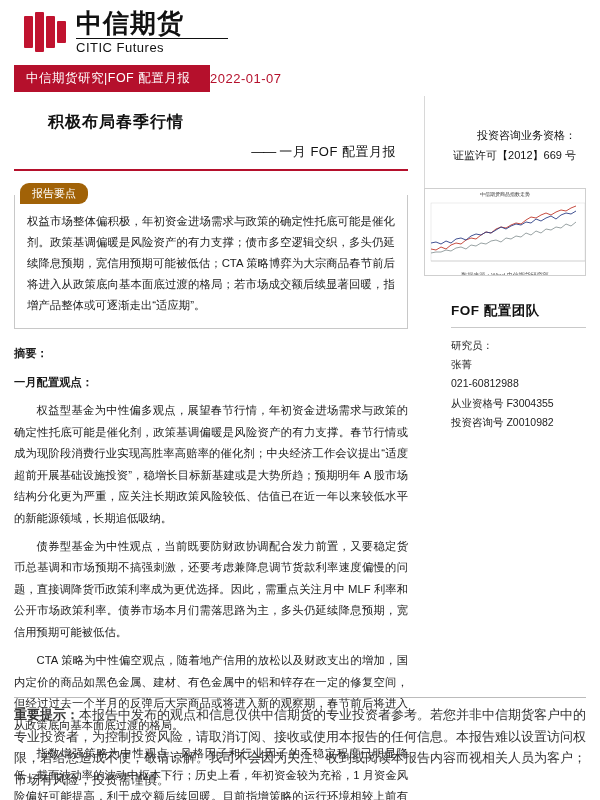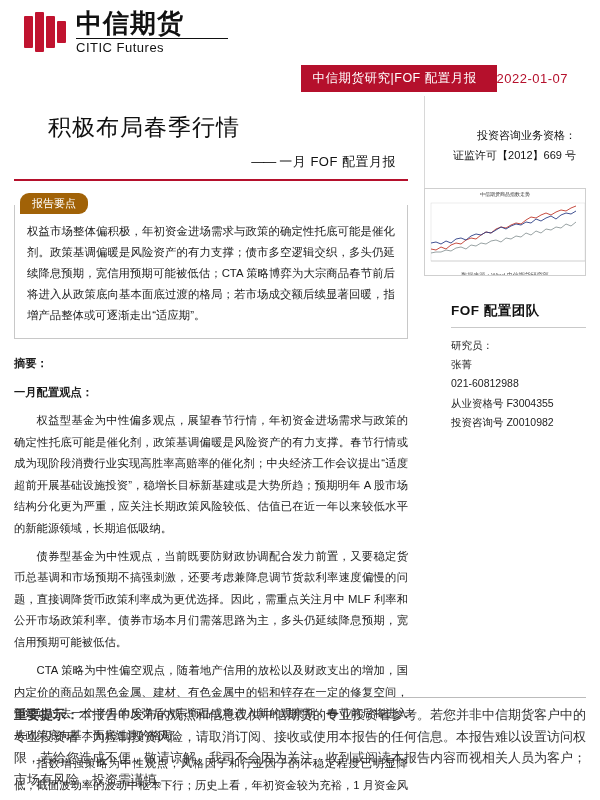--- a/index.html
+++ b/index.html
@@ -65,21 +65,21 @@
     height: 1px;
     background: #111;
     width: 152px;
     margin: 1px 0 2px 0;
   }
 
   
   .band-row {
     display: flex;
     align-items: center;
-    justify-content: flex-end;
+    justify-content: flex-start;
     margin-top: 4px;
   }
   .band {
     background: #b5102c;
     color: #fff;
     font-size: 12.5px;
     padding: 5px 16px 5px 12px;
     letter-spacing: 0.5px;
     min-width: 196px;
     box-sizing: border-box;
@@ -113,22 +113,22 @@
   .vline {
     position: absolute;
     left: 424px;
     top: 96px;
     width: 1px;
     height: 176px;
     background: #d8d8d8;
   }
 
   .doc-title {
-    font-size: 23px;
-    font-weight: normal;
+    font-size: 16px;
+    font-weight: bold;
     letter-spacing: 1px;
     color: #111;
     margin: 12px 0 6px 34px;
   }
   .doc-subtitle {
     text-align: right;
     font-size: 13px;
     color: #111;
     margin: 10px 12px 0 0;
     letter-spacing: 0.5px;

